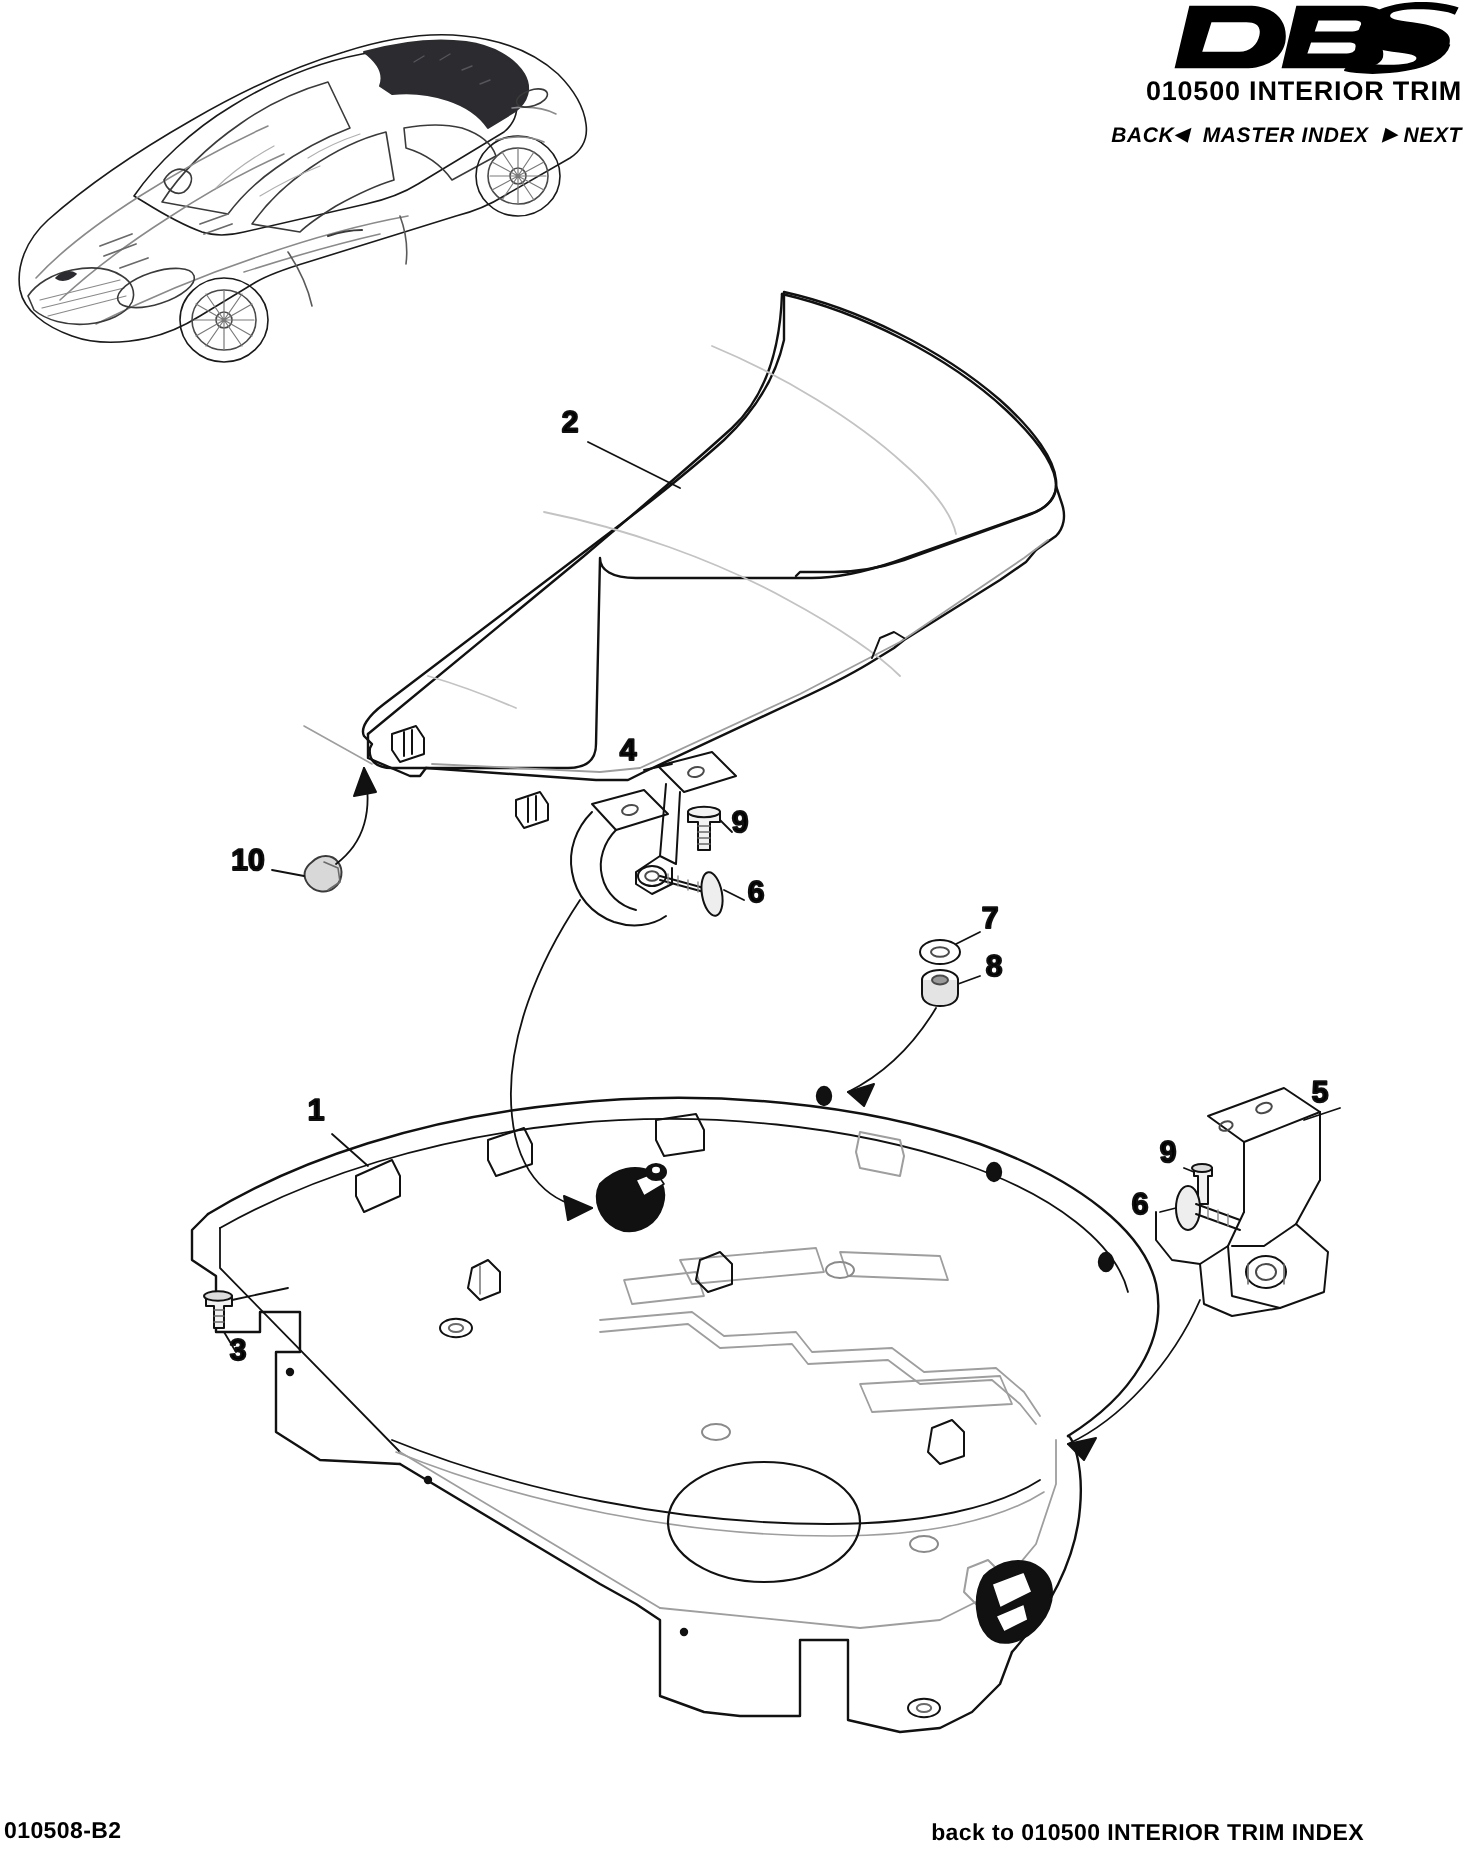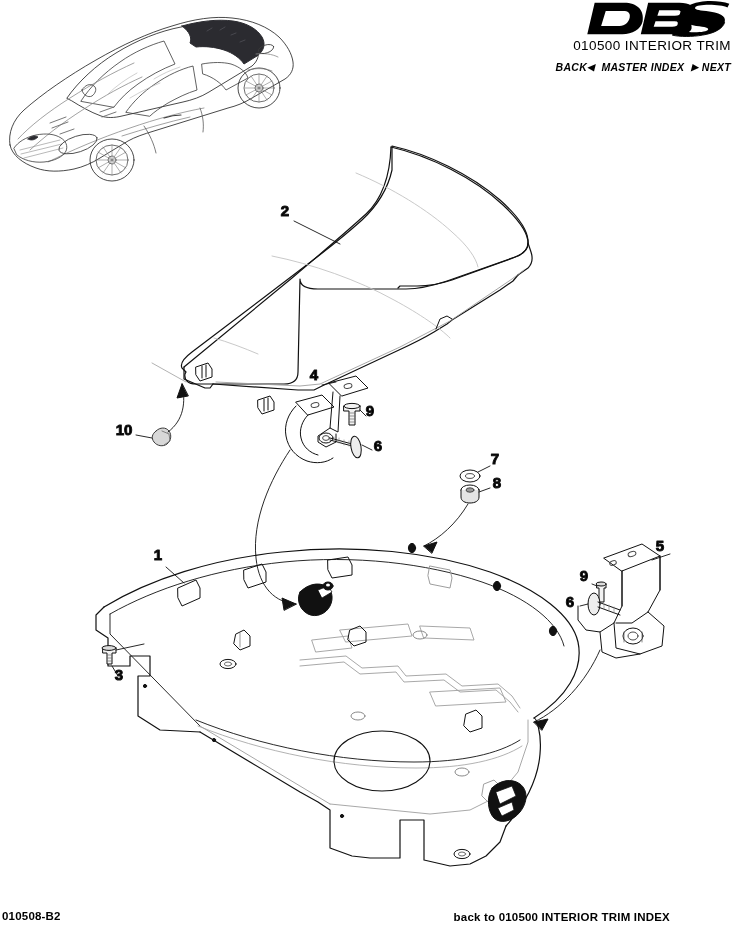--- a/index.html
+++ b/index.html
@@ -26,21 +26,21 @@
   }
   #brand-logo {
     height: 36px;
     position: relative;
     margin-bottom: 2px;
   }
   #brand-logo svg { display: block; margin-left: auto; }
 
   #doc-title {
     font-size: 13.5px;
-    font-weight: normal;
+    font-weight: bold;
     letter-spacing: 0.4px;
     line-height: 16px;
     padding-right: 2px;
   }
 
   #nav-row {
     margin-top: 6px;
     font-size: 10.5px;
     font-weight: bold;
     letter-spacing: 0.3px;
@@ -104,21 +104,21 @@
     font-weight: bold;
     letter-spacing: 0.2px;
   }
   #doc-date {
     font-size: 9.5px;
     font-weight: bold;
     letter-spacing: 0.2px;
   }
   #footer-right {
     position: absolute;
-    right: 16px;
+    right: 4px;
     bottom: 3px;
     font-size: 11.5px;
     font-weight: bold;
     letter-spacing: 0.2px;
     cursor: pointer;
   }
 </style>
 </head>
 <body>
 

